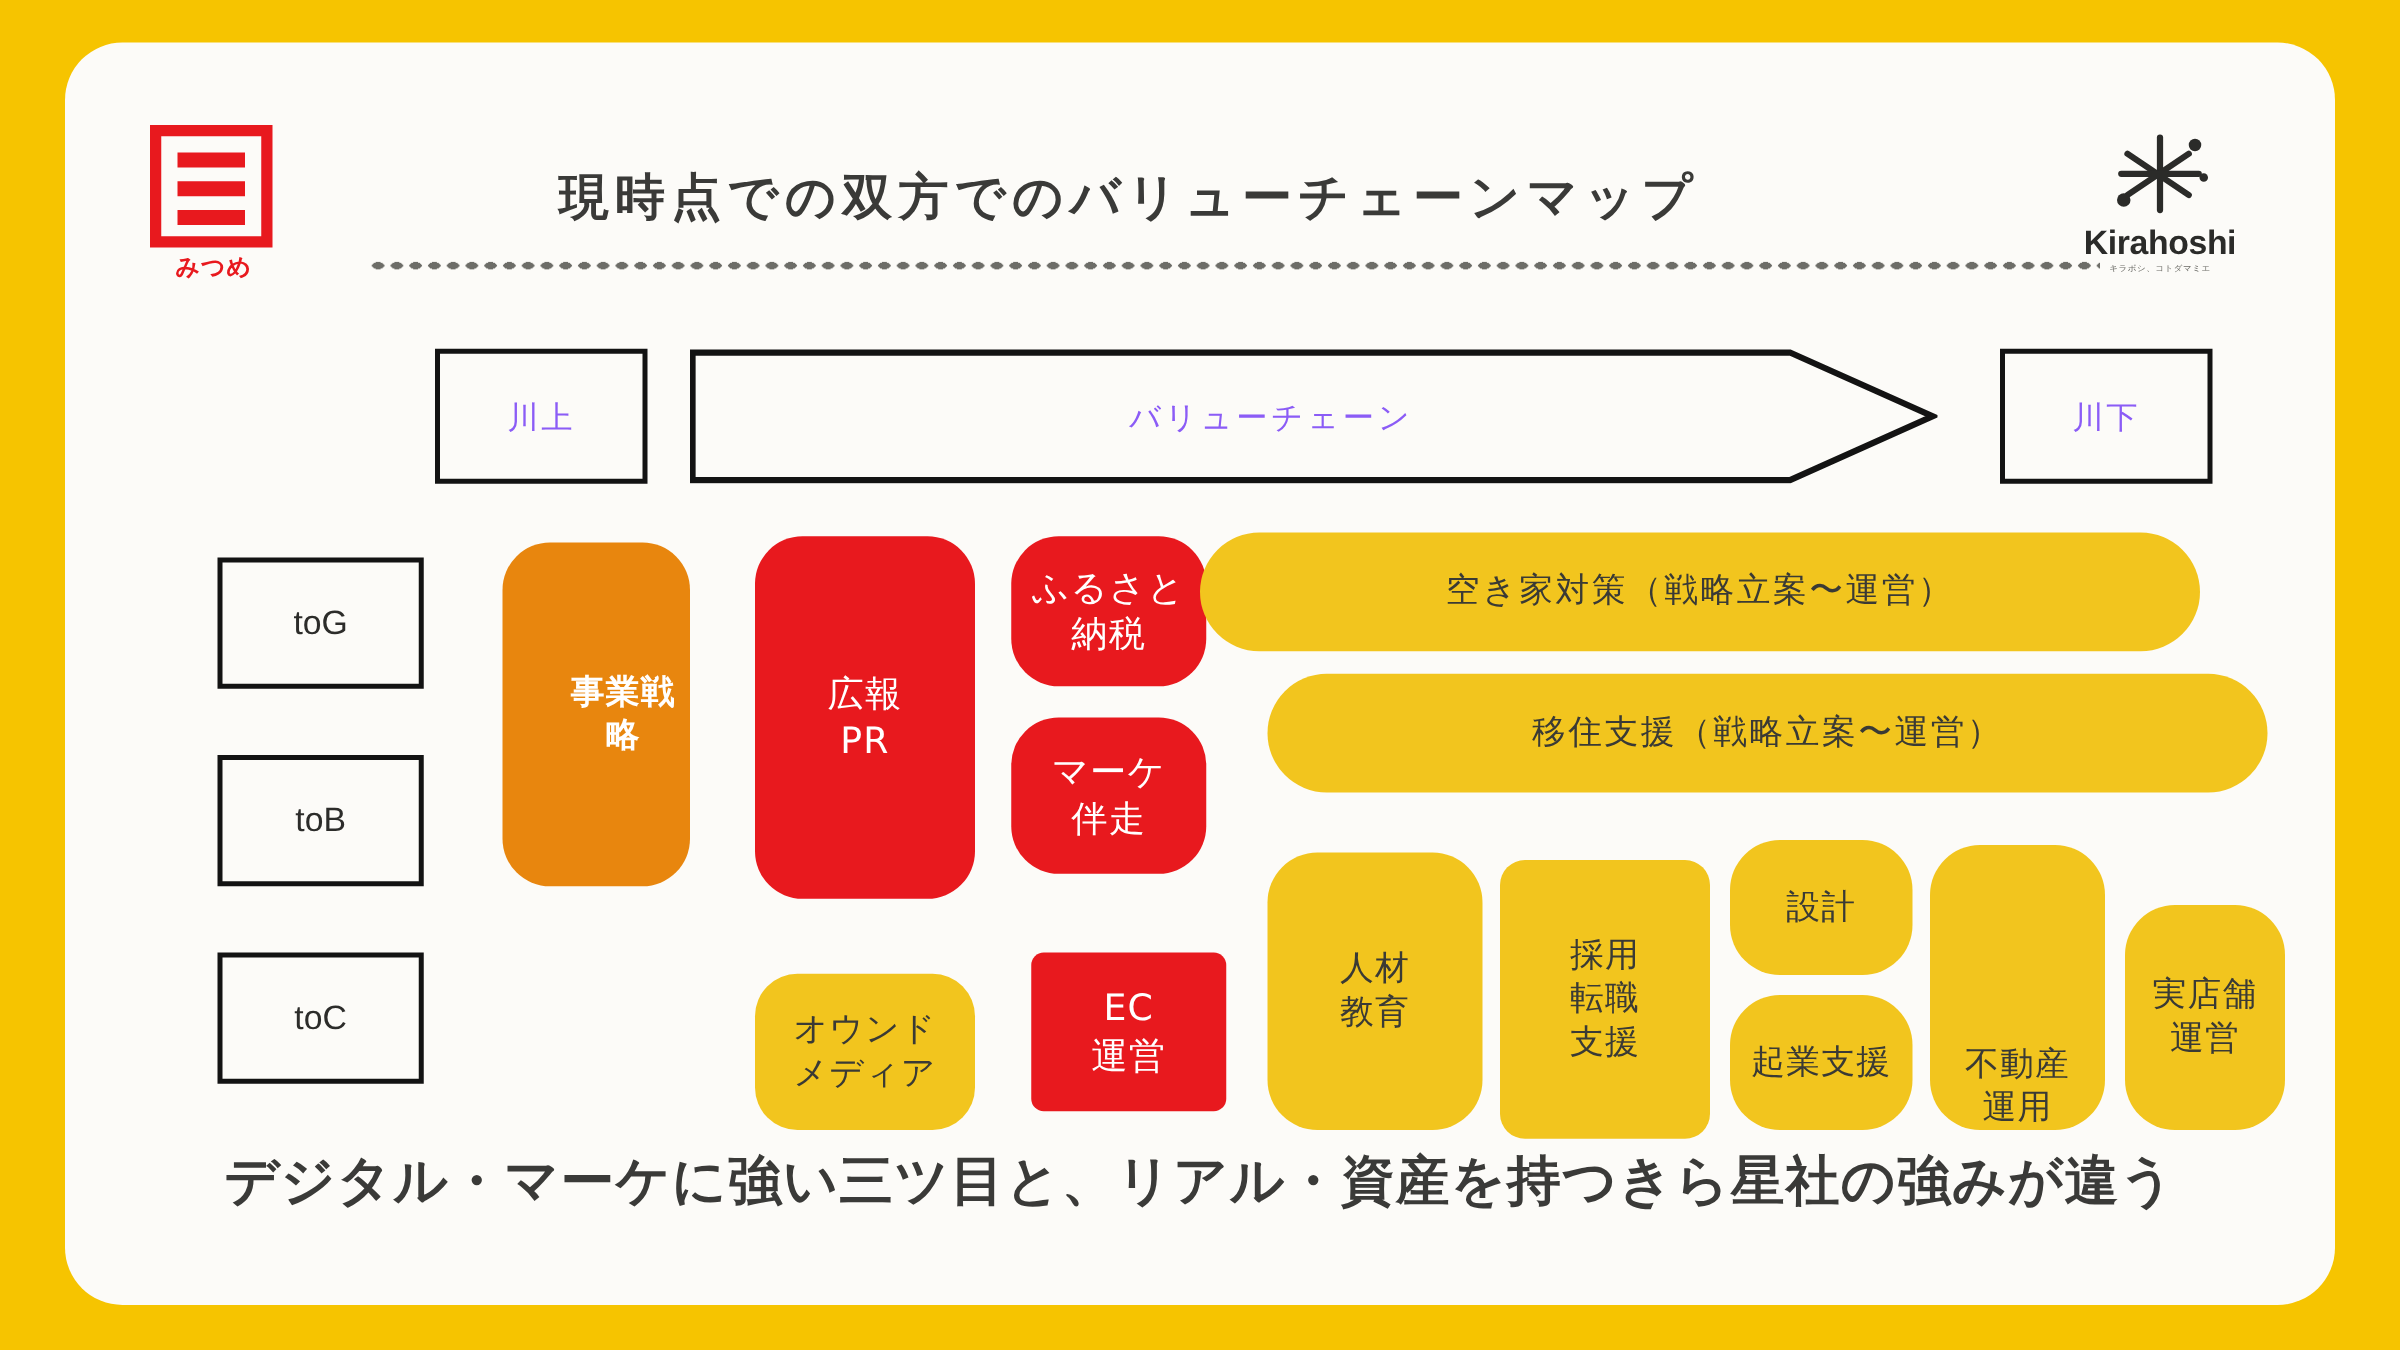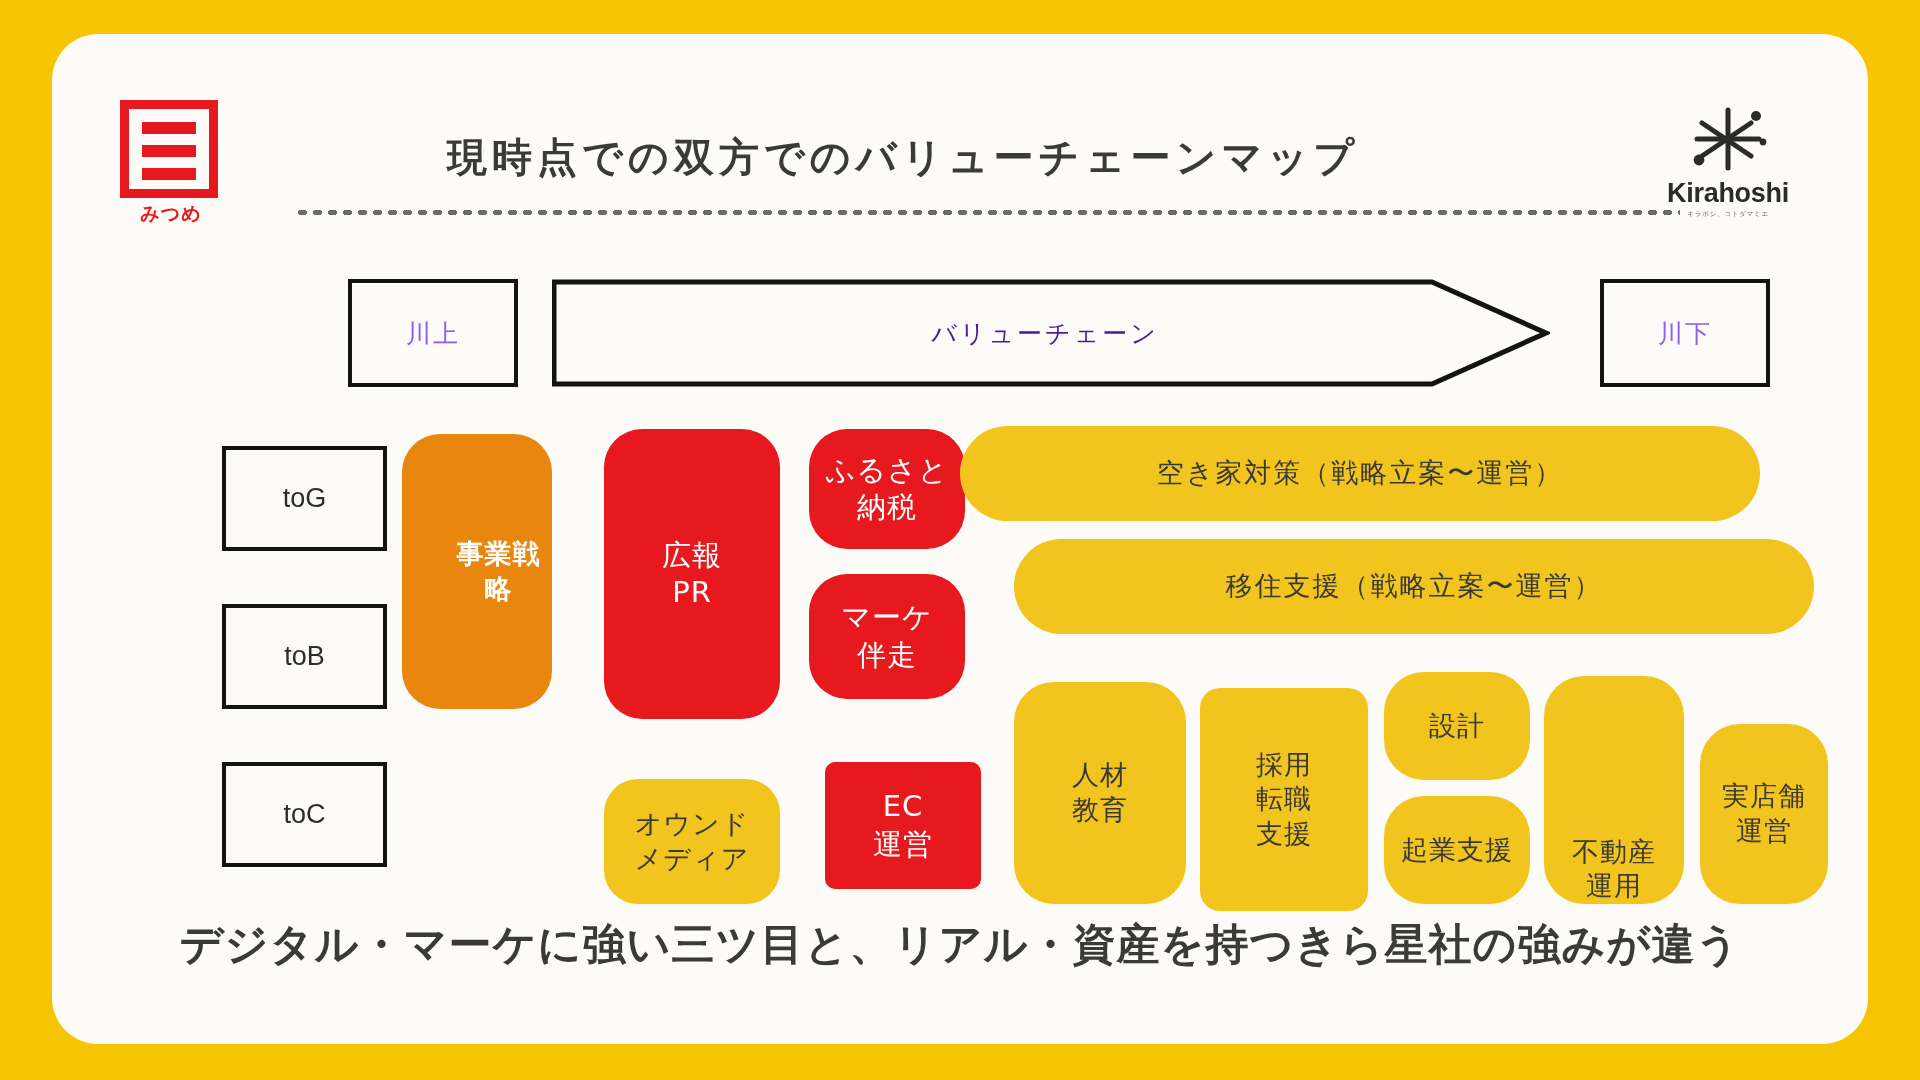--- a/index.html
+++ b/index.html
@@ -168,24 +168,23 @@
   #chain-arrow-label {
     position: absolute;
     left: 0;
     top: 0;
     width: 930px;
     height: 108px;
     display: flex;
     align-items: center;
     justify-content: center;
     font-size: 25px;
-    color: #4c1d95;
+    color: #8b5cf6;
     letter-spacing: 3px;
     font-family: "DejaVu Sans", sans-serif;
-    margin-left: 28px;
   }
 
   
   #matrix {
     position: absolute;
     left: 0;
     top: 390px;
     width: 100%;
     height: 480px;
   }
@@ -197,21 +196,20 @@
     width: 165px;
     height: 105px;
     border: 4px solid #131313;
     background: #FCFBF8;
     display: flex;
     align-items: center;
     justify-content: center;
     font-size: 27px;
     color: #2C2C2A;
     font-family: "Liberation Sans", sans-serif;
-    margin-left: 48px;
   }
   #audience-tog { top: 22px; }
   #audience-tob { top: 180px; }
   #audience-toc { top: 338px; }
 
   
   .node {
     position: absolute;
     display: flex;
     align-items: center;

